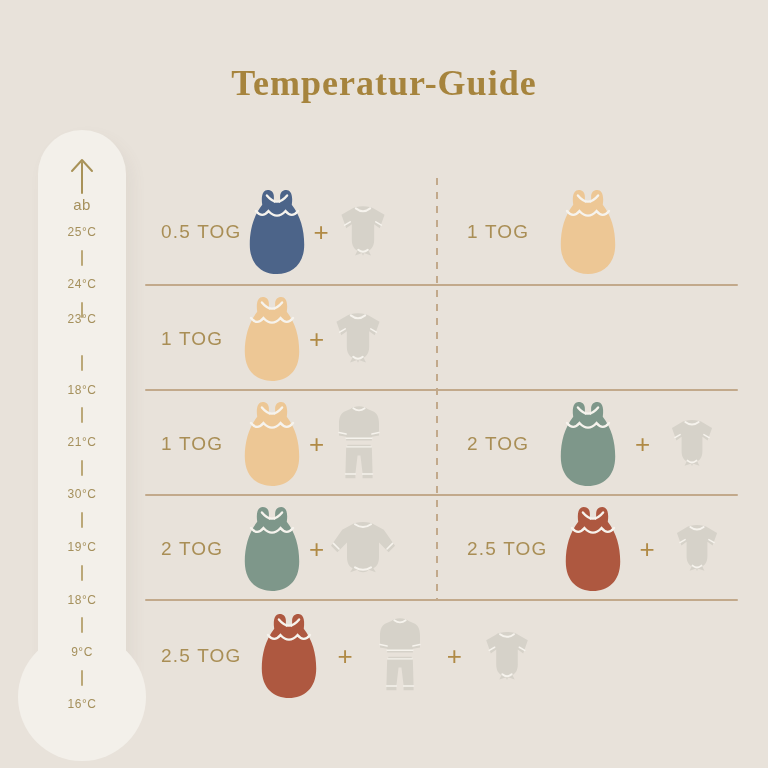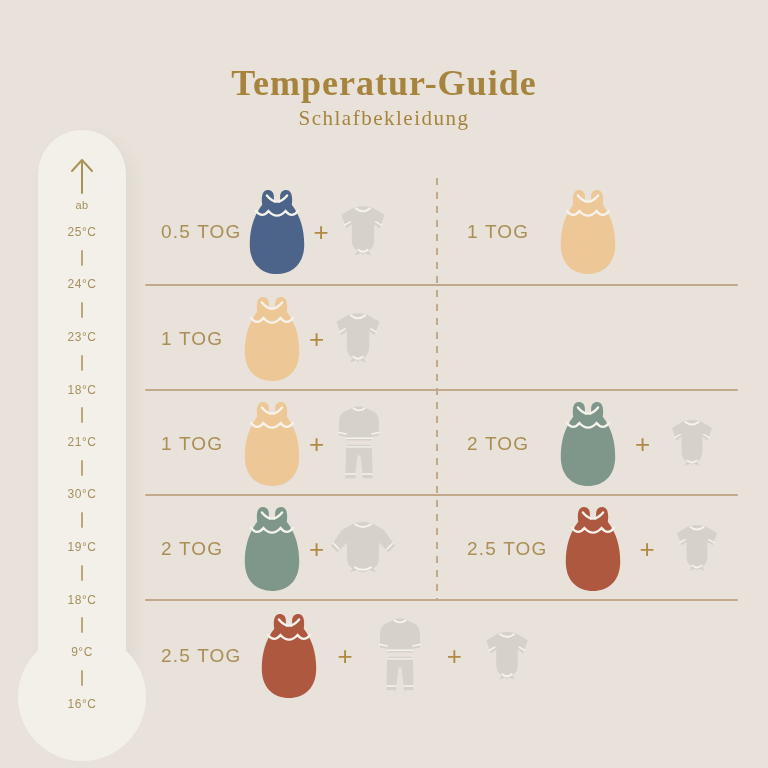--- a/index.html
+++ b/index.html
@@ -30,21 +30,21 @@
   }
   .thermo-bulb{
     position:absolute;left:18px;top:633px;width:128px;height:128px;
     border-radius:50%;background:#f3f0ea;
   }
   .thermo-scale{position:absolute;left:38px;top:130px;width:88px;height:640px;}
   .scale-label{
     position:absolute;width:100%;text-align:center;height:20px;line-height:20px;
     color:#a5905c;font-size:12px;letter-spacing:0.5px;
   }
-  .scale-ab{font-size:11px;}
+  .scale-ab{font-size:15px;}
   .scale-tick{
     position:absolute;left:50%;transform:translateX(-50%);
     width:2px;height:16px;background:#bba878;border-radius:1px;
   }
   .thermo-arrow{position:absolute;left:50%;transform:translateX(-50%);top:25px;}
 
   
   .hline{
     position:absolute;left:145px;width:593px;height:2px;
     background:#c2a98b;border-radius:2px;
@@ -101,34 +101,33 @@
     </symbol>
     <symbol id="sym-arrow" viewBox="0 0 28 40">
       <path d="M14,38 L14,8 M4,16 L14,5 L24,16" fill="none" stroke="#a89258" stroke-width="2" stroke-linecap="round" stroke-linejoin="round"></path>
     </symbol>
   </defs>
 </svg>
 
 <div class="stage">
 
   <div class="title">Temperatur-Guide</div>
-  <div class="subtitle">Schlafbekleidung</div>
 
   <div class="thermo-tube"></div>
   <div class="thermo-bulb"></div>
   <div class="thermo-scale">
     <svg class="thermo-arrow" width="28" height="40">
         <use href="#sym-arrow"></use>
       </svg>
     <div class="scale-label scale-ab" style="top:65px">ab</div>
     <div class="scale-label" style="top:92px">25°C</div>
     <div class="scale-tick" style="top:120px"></div>
     <div class="scale-label" style="top:144px">24°C</div>
     <div class="scale-tick" style="top:172px"></div>
-    <div class="scale-label" style="top:197px">23°C</div>
+    <div class="scale-label" style="top:179px">23°C</div>
     <div class="scale-tick" style="top:225px"></div>
     <div class="scale-label" style="top:250px">18°C</div>
     <div class="scale-tick" style="top:277px"></div>
     <div class="scale-label" style="top:302px">21°C</div>
     <div class="scale-tick" style="top:330px"></div>
     <div class="scale-label" style="top:354px">30°C</div>
     <div class="scale-tick" style="top:382px"></div>
     <div class="scale-label" style="top:407px">19°C</div>
     <div class="scale-tick" style="top:435px"></div>
     <div class="scale-label" style="top:460px">18°C</div>

